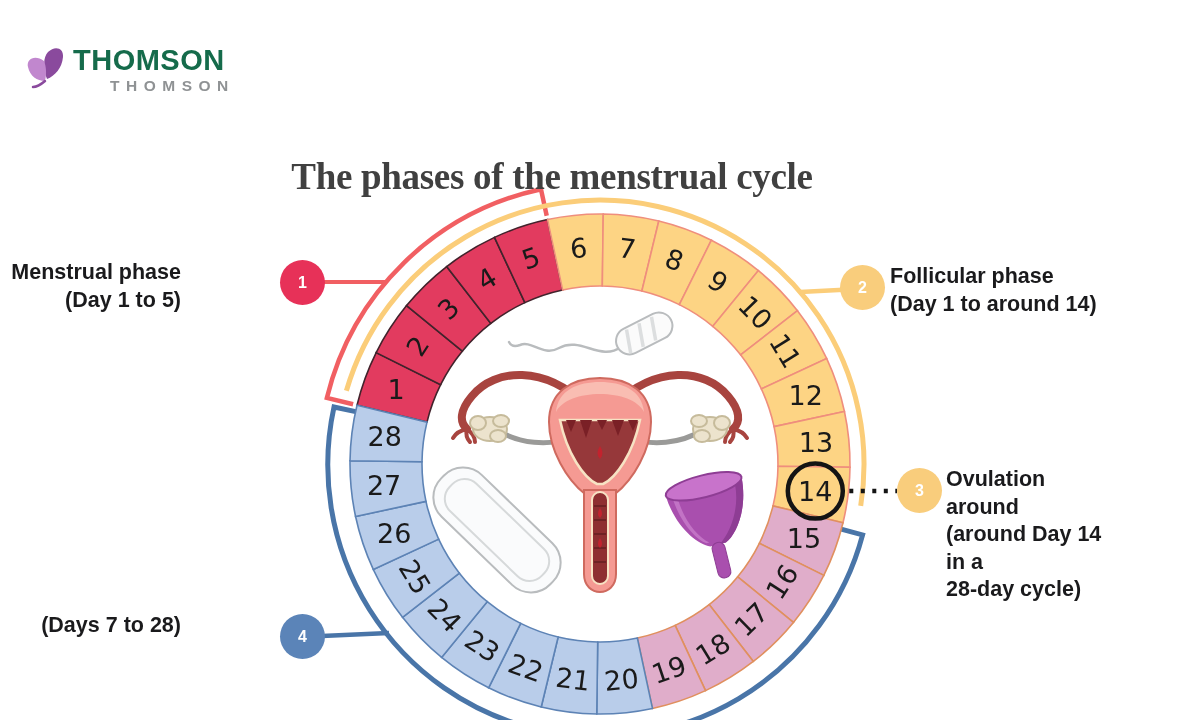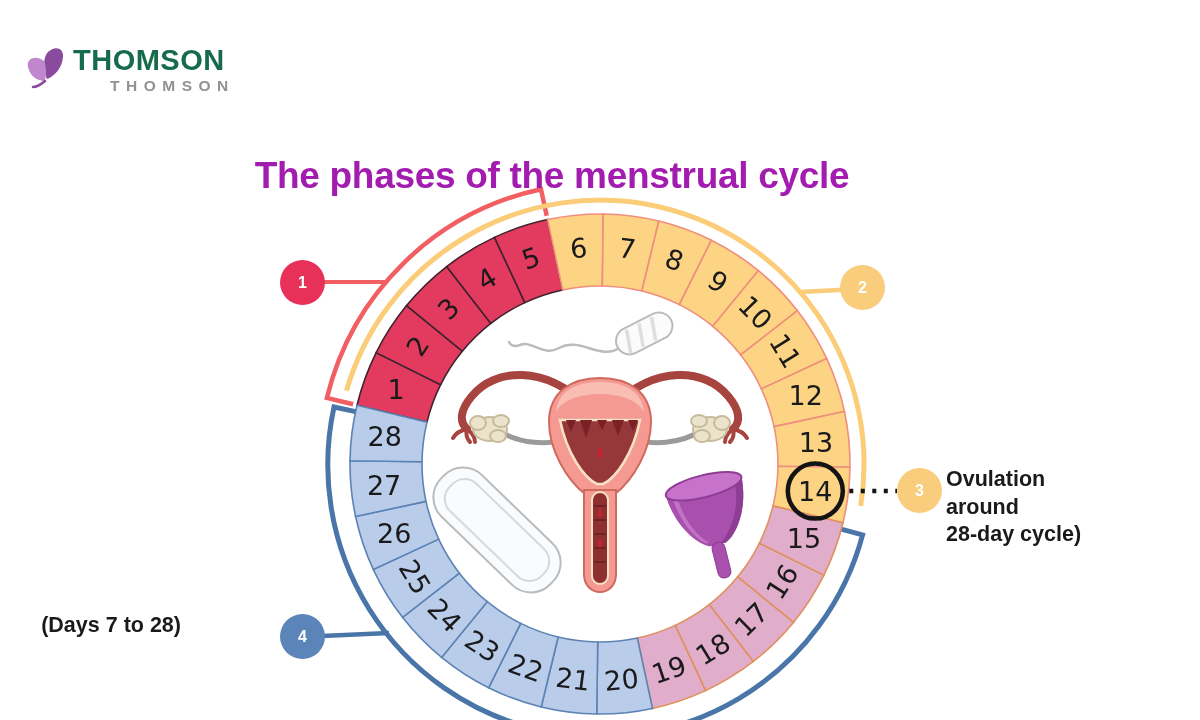--- a/index.html
+++ b/index.html
@@ -29,21 +29,21 @@
       <path id="bf-dark" d="M24,8 C31,1 40,4 39,13 C38,24 31,32 23,35 C19,25 19,13 24,8 Z" fill="#8a4a9d"></path>
       <path id="bf-light" d="M20,17 C11,10 2,15 4,23 C6,32 13,37 21,37 C23,29 22,22 20,17 Z" fill="#c187ce"></path>
       <path id="bf-tail" d="M21,37 q-7,6 -12,6" fill="none" stroke-width="2.5" stroke-linecap="round" stroke="#8a4a9d"></path>
     </svg>
     <div class="logo-text">
       <div class="brand" style="color: rgb(21, 107, 75);">THOMSON</div>
       <div class="division" style="color: rgb(143, 146, 148);">THOMSON</div>
     </div>
   </div>
 
-  <h1 class="title" style="color: #a21caf;">The phases of the menstrual cycle</h1>
+  <h1 class="title" style="color: #404040; font-family: Liberation Serif, serif;">The phases of the menstrual cycle</h1>
 
   <svg id="diagram-svg" width="1200" height="720" viewBox="0 0 1200 720">
     <g id="ring-layer">
         <path d="M353.1,374.3 L326.9,367.9 A281,281 0 0 1 541.0,159.3 L546.7,185.7" fill="none" stroke="#f15f62" stroke-width="4.5" stroke-linejoin="miter"></path>
         <path d="M346.4,360.8 A264,264 0 0 1 860.7,475.8" fill="none" stroke="#fbcd79" stroke-width="5" stroke-linejoin="miter"></path>
         <path d="M836.5,497.8 L862.6,504.9 A272,272 0 0 1 334.0,377.0 L360.4,382.6" fill="none" stroke="#4975a8" stroke-width="5" stroke-linejoin="miter"></path>
         <path d="M357.00974985536345,375.2144717243525 A250,250 0 0 1 376.1830334009628,322.61793024725444 L440.6423197814855,354.69596633604516 A178,178 0 0 0 426.99094189701873,392.144703867739 Z" fill="#e23b5f" stroke="#42232c" stroke-width="1.6"></path>
         <path d="M376.1830334009628,322.61793024725444 A250,250 0 0 1 406.57943423010005,275.6065508385785 L462.28455717183124,321.2238641970679 A178,178 0 0 0 440.6423197814855,354.69596633604516 Z" fill="#e23b5f" stroke="#42232c" stroke-width="1.6"></path>
         <path d="M406.57943423010005,275.6065508385785 A250,250 0 0 1 446.6747498808858,236.5376803643007 L490.8324219151907,293.4068284193821 A178,178 0 0 0 462.28455717183124,321.2238641970679 Z" fill="#e23b5f" stroke="#42232c" stroke-width="1.6"></path>
         <path d="M446.6747498808858,236.5376803643007 A250,250 0 0 1 494.4584338031322,207.37039512739696 L524.8544048678301,272.6397213307066 A178,178 0 0 0 490.8324219151907,293.4068284193821 Z" fill="#e23b5f" stroke="#42232c" stroke-width="1.6"></path>
@@ -152,30 +152,39 @@
       <g transform="rotate(-14 714 498)">
         <path d="M675,456 C677,488 694,510 706,515 L722,515 C734,510 751,488 753,456 C736,466 692,466 675,456 Z" fill="#a94fae"></path>
         <path d="M753,456 C751,488 734,510 722,515 L716,515 C730,505 744,484 745,460 Z" fill="#8e3d94"></path>
         <path d="M681,460 C683,486 694,505 703,511 L706,511 C696,503 687,484 686,462 Z" fill="#c273c5"></path>
         <ellipse cx="714" cy="455" rx="39" ry="11" fill="#c873cb" stroke="#8e3d94" stroke-width="2"></ellipse>
         <rect x="707" y="513" width="13" height="36" rx="6" fill="#a94fae" stroke="#8e3d94" stroke-width="1"></rect>
       </g>
     </g>
   </svg>
 
+  <div class="plabel r" style="right:923px;top:229px;">
+    <div>Menstrual phase</div>
+    <div>(Day 1 to 5)</div>
+  </div>
   <div class="badge" style="left: 280px; top: 230px; background: rgb(231, 49, 88);">
     <span>1</span>
   </div>
 
+  <div class="plabel" style="left:890px;top:233px;">
+    <div>Follicular phase</div>
+    <div>(Day 1 to around 14)</div>
+  </div>
   <div class="badge" style="left: 840px; top: 235px; background: rgb(249, 205, 124);">
     <span>2</span>
   </div>
 
   <div class="plabel" style="left:946px;top:436px;">
     <div>Ovulation around</div>
+    <div>(around Day 14 in a</div>
     <div>28-day cycle)</div>
   </div>
   <div class="badge" style="left: 897px; top: 438px; background: rgb(249, 205, 124);">
     <span>3</span>
   </div>
 
   <div class="plabel r" style="right:923px;top:582px;">
     <div>(Days 7 to 28)</div>
   </div>
   <div class="badge" style="left: 280px; top: 584px; background: rgb(91, 132, 184);">

